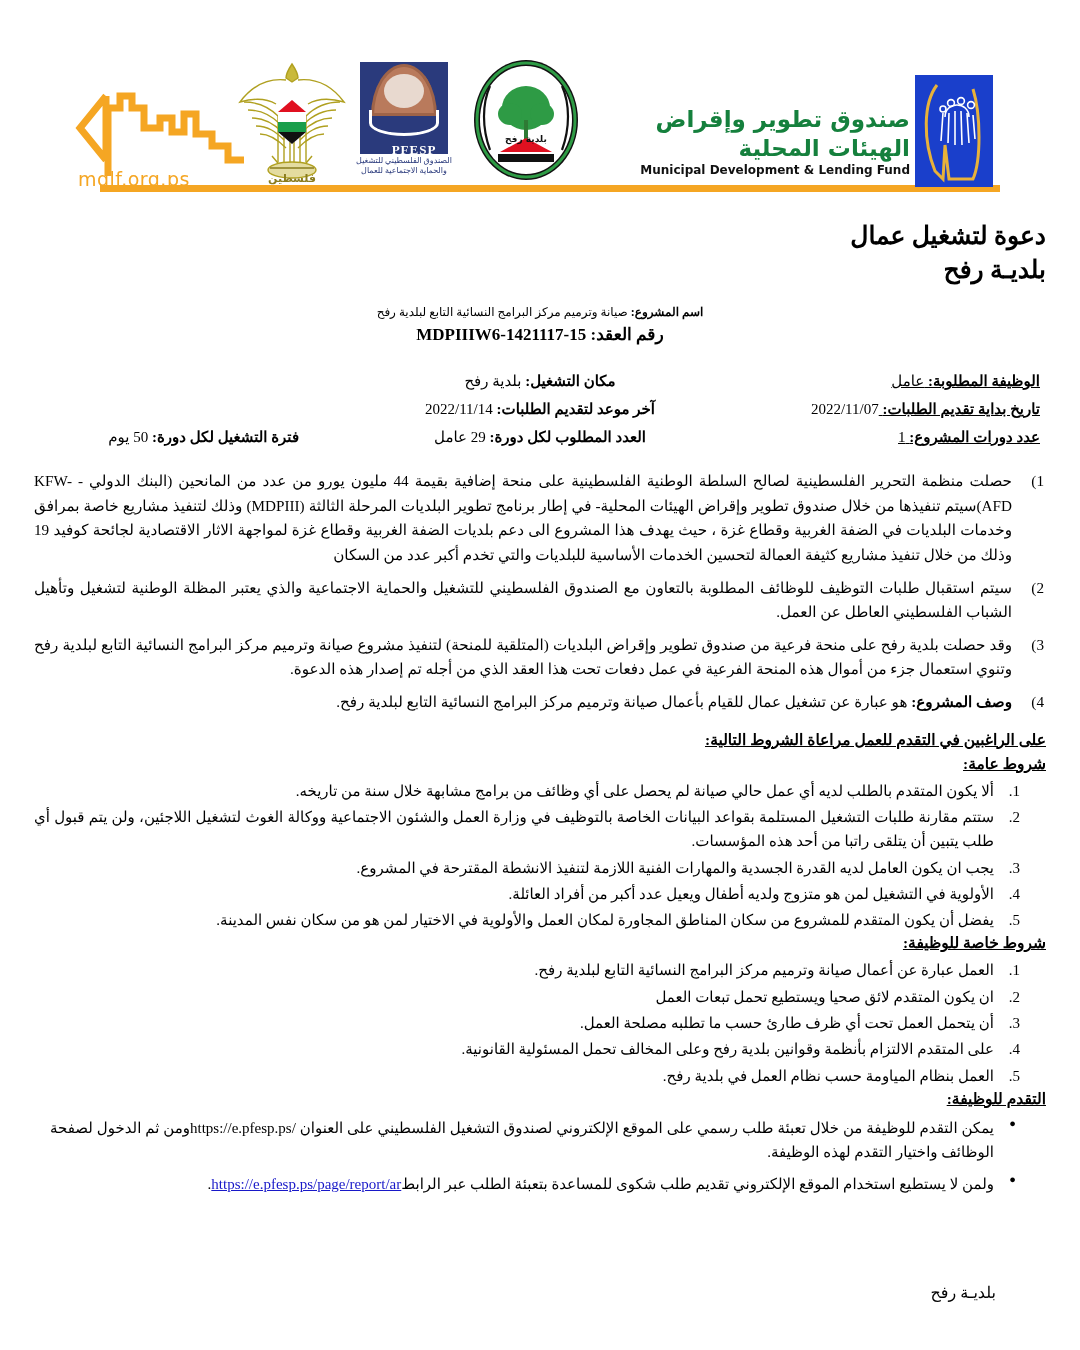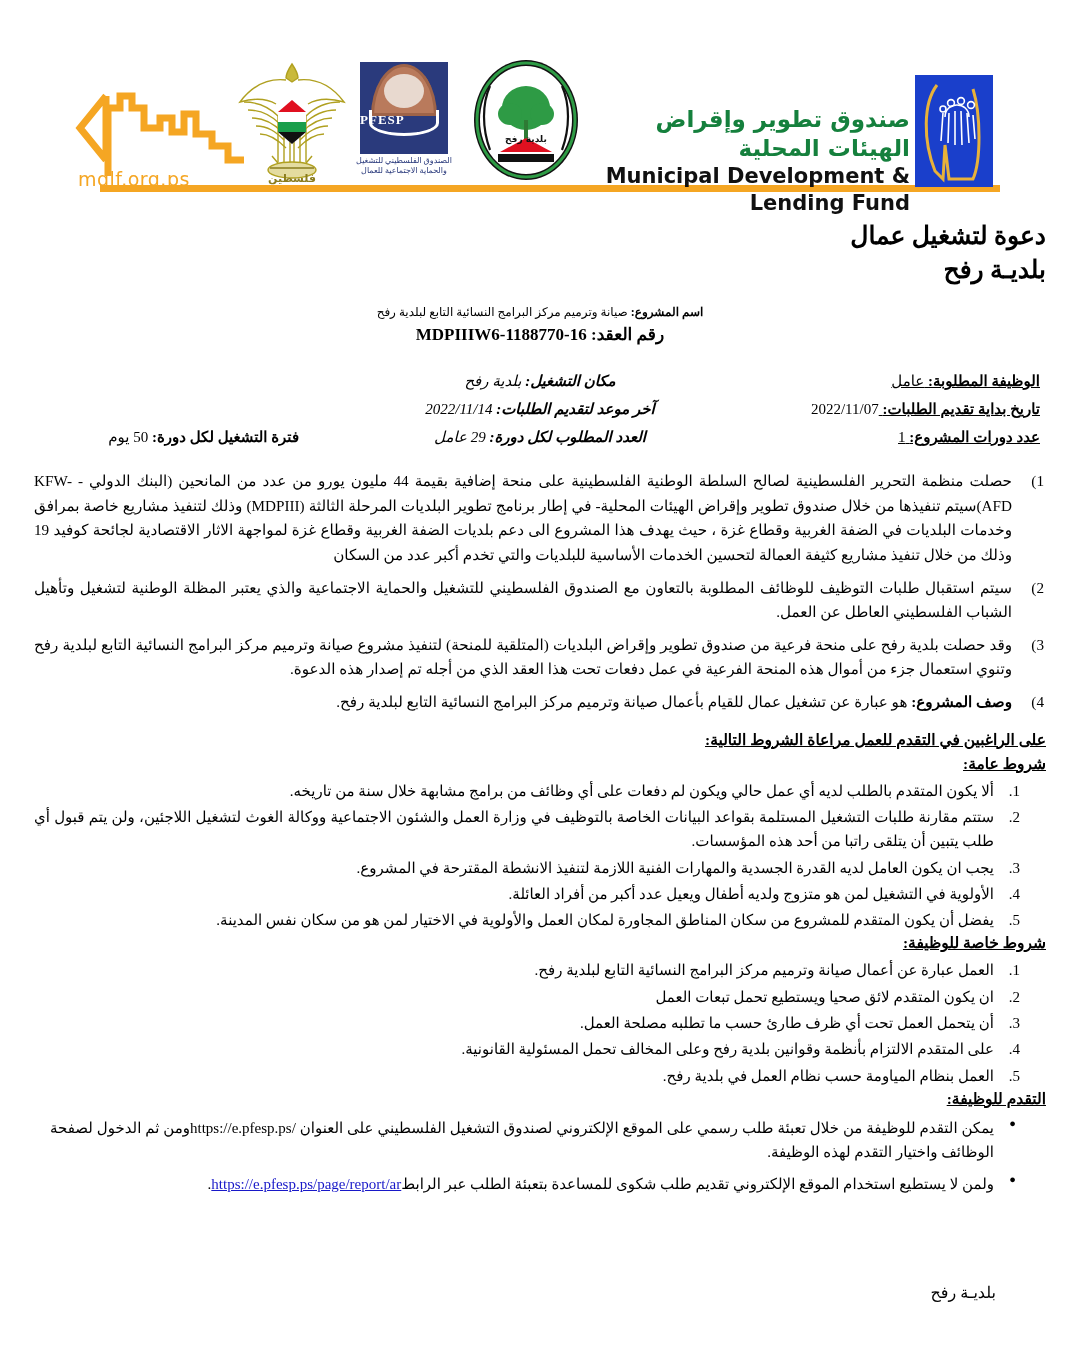--- a/index.html
+++ b/index.html
@@ -87,23 +87,23 @@
     position: absolute;
     left: 50%; top: 48px;
     transform: translateX(-50%);
     width: 70px; height: 26px;
     border: 3px solid #ffffff;
     border-top: none;
     border-radius: 0 0 50% 50%;
   }
   .pfesp-name {
     position: absolute;
-    left: 0; top: 50px;
+    left: 0; top: 80px;
     width: 108px;
-    text-align: left;
+    text-align: center;
     color: #ffffff;
     font-family: "Liberation Serif", serif;
     font-weight: bold;
     font-size: 13px;
     letter-spacing: 1px;
     direction: ltr;
   }
   .pfesp-caption {
     width: 100px;
     margin-right: -6px;
@@ -132,21 +132,21 @@
   .mdlf-ar {
     font-family: "DejaVu Sans", sans-serif;
     font-size: 23px;
     font-weight: bold;
     color: #15803d;
     line-height: 1.25;
     letter-spacing: -0.3px;
   }
   .mdlf-en {
     font-family: "DejaVu Sans", sans-serif;
-    font-size: 21px;
+    font-size: 12px;
     font-weight: bold;
     color: #111111;
     line-height: 1.3;
     direction: ltr;
   }
 
   
   .bluebox {
     position: absolute;
     left: 915px; top: 75px;
@@ -194,21 +194,21 @@
     margin-top: 22px;
     border-collapse: collapse;
   }
   .info-table td {
     font-size: 15px;
     padding: 5px 4px 5px 4px;
     vertical-align: top;
     white-space: nowrap;
   }
   .info-table td.c1 { width: 33.3%; text-align: right; padding-right: 6px; text-decoration: underline; }
-  .info-table td.c2 { width: 33.3%; text-align: center; font-style: italic; }
+  .info-table td.c2 { width: 33.3%; text-align: center; }
   .info-table td.c3 { width: 33.3%; text-align: center; padding-left: 6px; }
   .lbl { font-weight: bold; }
   .val { font-weight: normal; }
   .ltrnum { direction: ltr; unicode-bidi: embed; display: inline-block; }
 
   
   ol.main-list {
     margin: 18px 0 0 0;
     padding: 0 34px 0 0;
     list-style: none;
@@ -416,21 +416,21 @@
     <div>بلديـة رفح</div>
   </div>
 
   <div class="subtitle-line">
     <b>اسم المشروع:</b>
     <span>صيانة وترميم مركز البرامج النسائية التابع لبلدية رفح</span>
   </div>
 
   <div class="contract-line">
     <span>رقم العقد:</span>
-    <span class="contract-num">MDPIIIW6-1188770-16</span>
+    <span class="contract-num">MDPIIIW6-1421117-15</span>
   </div>
 
   <table class="info-table">
     <tbody>
       <tr>
         <td class="c1">
           <span class="lbl">الوظيفة المطلوبة:</span>
           <span class="val">عامل</span>
         </td>
         <td class="c2">
@@ -474,21 +474,21 @@
     <li>
       <b>وصف المشروع:</b><span id="proj-desc-rest"> هو عبارة عن تشغيل عمال للقيام بأعمال صيانة وترميم مركز البرامج النسائية التابع لبلدية رفح.</span>
     </li>
   </ol>
 
   <div class="section-head center-ish">على الراغبين في التقدم للعمل مراعاة الشروط التالية:</div>
 
   <div class="section-head">شروط عامة:</div>
 
   <ol class="cond-list">
-    <li>ألا يكون المتقدم بالطلب لديه أي عمل حالي ويكون لم دفعات على أي وظائف من برامج مشابهة خلال سنة من تاريخه.</li>
+    <li>ألا يكون المتقدم بالطلب لديه أي عمل حالي صيانة لم يحصل على أي وظائف من برامج مشابهة خلال سنة من تاريخه.</li>
     <li>ستتم مقارنة طلبات التشغيل المستلمة بقواعد البيانات الخاصة بالتوظيف في وزارة العمل والشئون الاجتماعية ووكالة الغوث لتشغيل اللاجئين، ولن يتم قبول أي طلب يتبين أن يتلقى راتبا من أحد هذه المؤسسات.</li>
     <li>يجب ان يكون العامل لديه القدرة الجسدية والمهارات الفنية اللازمة لتنفيذ الانشطة المقترحة في المشروع.</li>
     <li>الأولوية في التشغيل لمن هو متزوج ولديه أطفال ويعيل عدد أكبر من أفراد العائلة.</li>
     <li>يفضل أن يكون المتقدم للمشروع من سكان المناطق المجاورة لمكان العمل والأولوية في الاختيار لمن هو من سكان نفس المدينة.</li>
   </ol>
 
   <div class="section-head">شروط خاصة للوظيفة:</div>
 
   <ol class="cond-list">
     <li>العمل عبارة عن أعمال صيانة وترميم مركز البرامج النسائية التابع لبلدية رفح.</li>

